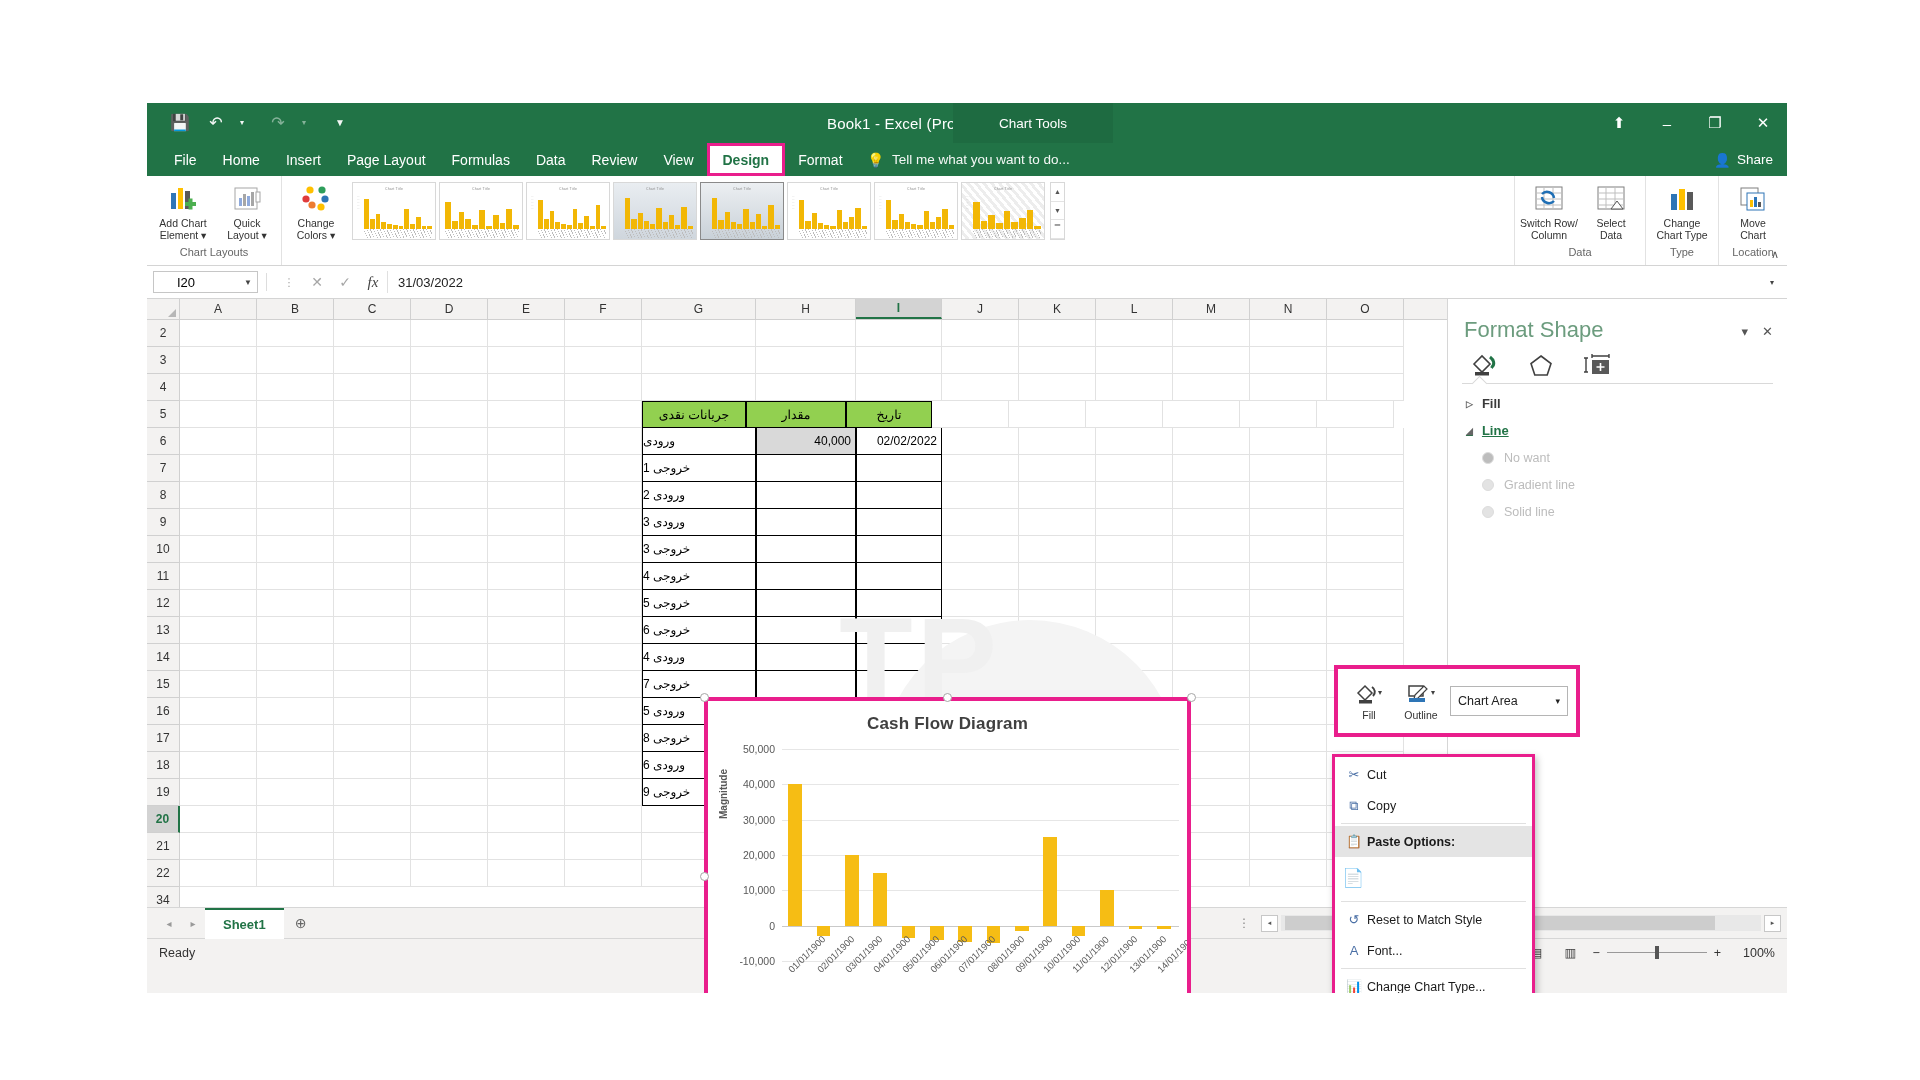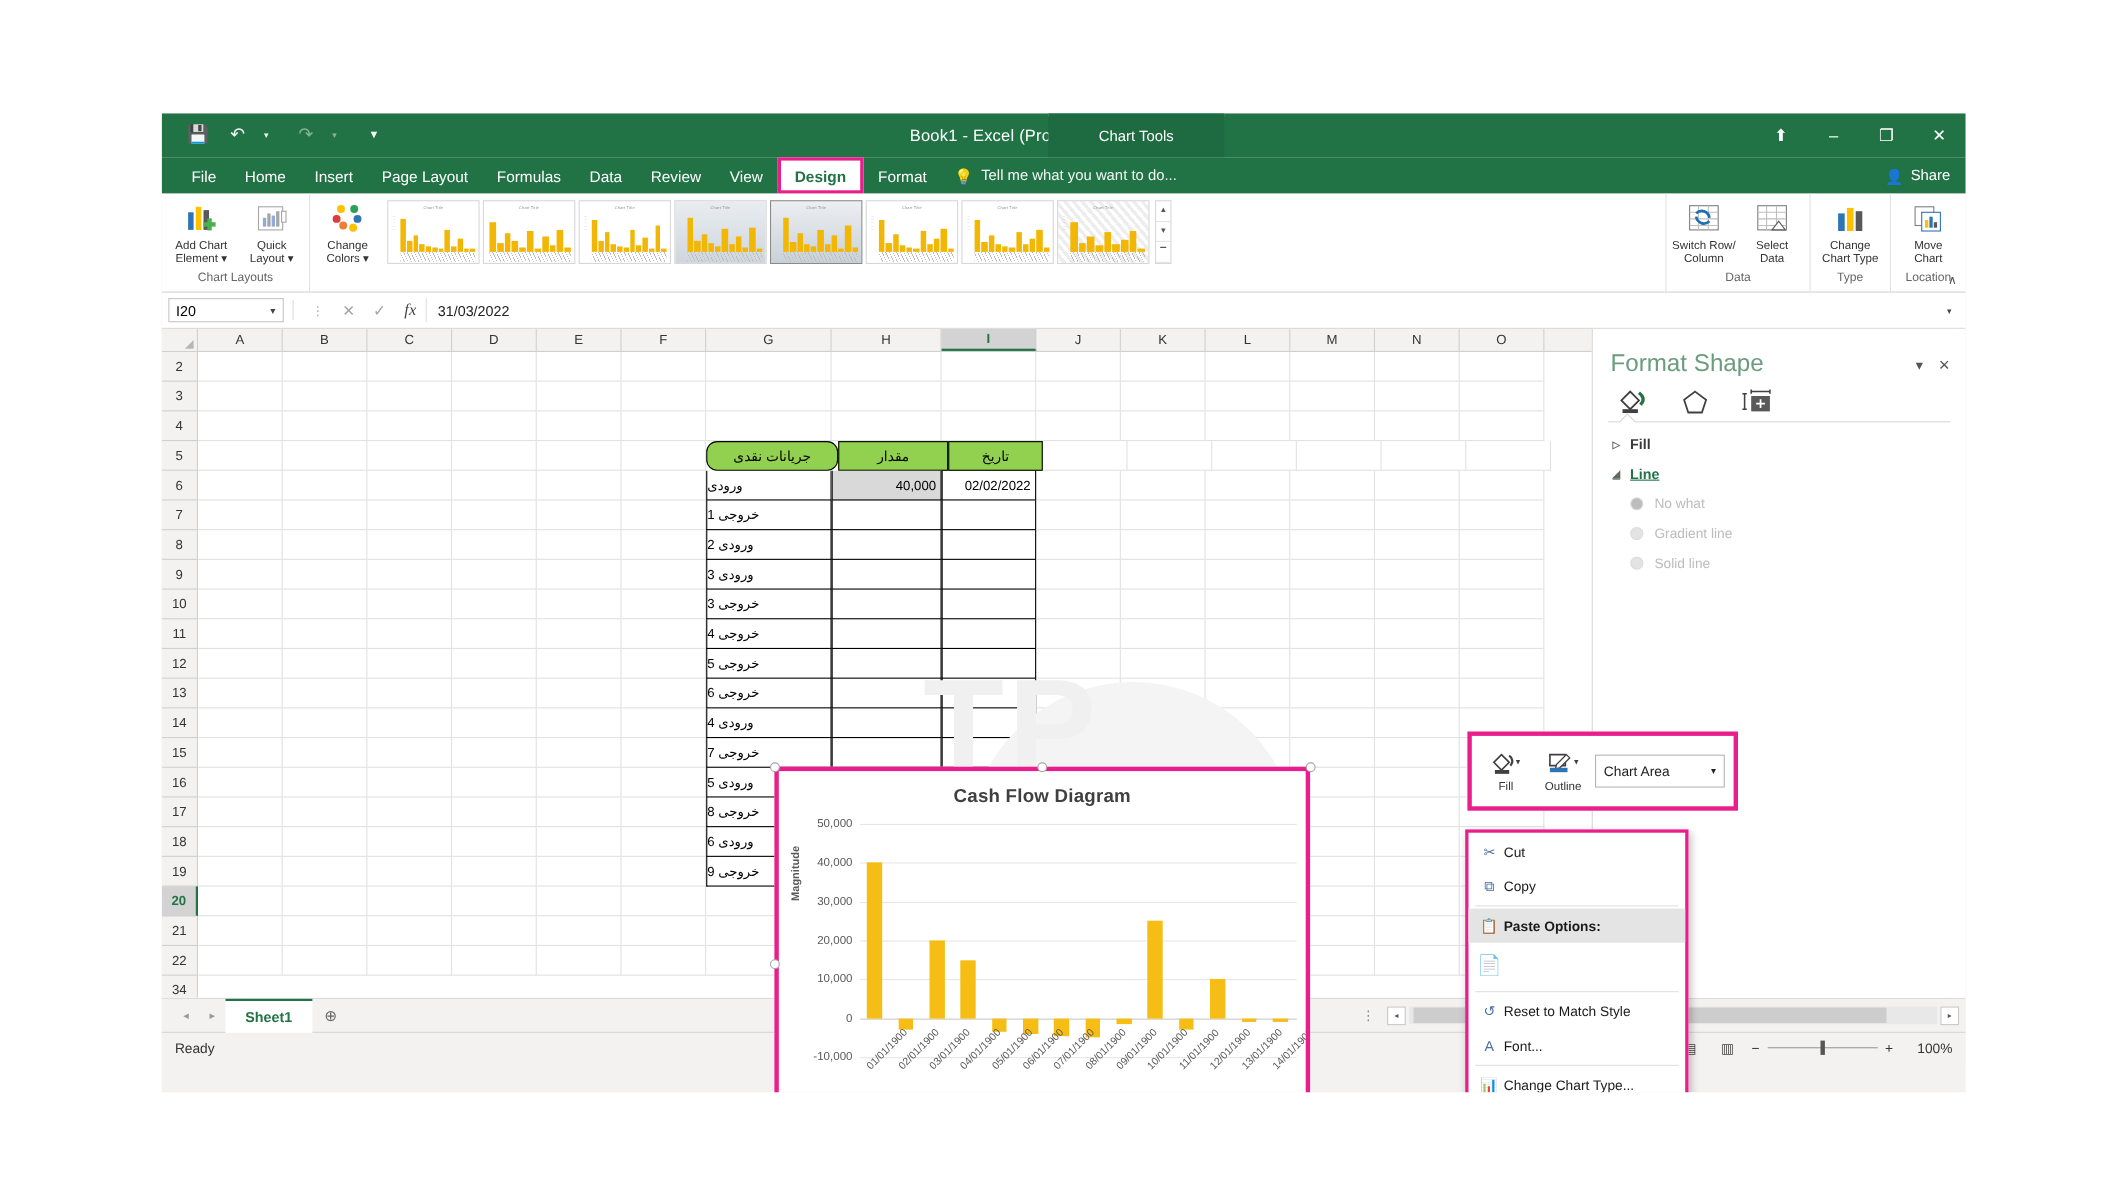--- a/index.html
+++ b/index.html
@@ -65,21 +65,21 @@
   .thumb .plot i{ display:block; flex:1; background:#f2b705; }
   .thumb .yax{ position:absolute; left:4px; bottom:10px; height:34px; width:6px;}
   .thumb .yax span{ display:block; height:3px; font-size:2.5px; color:#aaa; }
   .thumb .xax{ position:absolute; left:11px; right:3px; bottom:1px; height:9px; background:
       repeating-linear-gradient(65deg,#bdbdbd 0 .6px,transparent .6px 3px);}
   .gal-scroll{ display:flex; flex-direction:column; width:15px; height:58px; border:1px solid #d8d8d8; margin-left:2px;}
   .gal-scroll div{ flex:1; display:flex;align-items:center;justify-content:center;font-size:7px;color:#555;border-bottom:1px solid #e3e3e3;cursor:pointer;}
   .ribbon-collapse{ position:absolute; right:8px; bottom:4px; font-size:11px; color:#555; cursor:pointer;}
   
   .formulabar{ height:33px; background:#fff; border-bottom:1px solid #d4d4d4; display:flex; align-items:center; padding:0 6px;}
-  .namebox{ width:105px; height:22px; border:1px solid #c6c6c6; background:#fff; display:flex; align-items:center; padding:0 6px; font-size:13px; position:relative;}
+  .namebox{ width:105px; height:22px; border:1px solid #c6c6c6; background:#fff; display:flex; align-items:center; padding:0 23px; font-size:13px; position:relative;}
   .namebox .cv{ position:absolute; right:5px; font-size:8px; color:#444;}
   .fb-sep{ width:1px;height:18px;background:#ddd;margin:0 8px;}
   .fb-ico{ width:28px;height:22px;display:flex;align-items:center;justify-content:center;font-size:14px;color:#a6a6a6;cursor:pointer;}
   .fb-ico.fx{ font-style:italic; font-family:"Liberation Serif", serif; color:#444; font-size:15px;}
   .fb-input{ flex:1; height:22px; display:flex; align-items:center; padding-left:10px; font-size:13px; color:#222; border-left:1px solid #e0e0e0;}
   .fb-drop{ width:18px;height:22px;display:flex;align-items:center;justify-content:center;font-size:8px;color:#444;cursor:pointer;}
   
   .gridwrap{ position:relative; height:608px; background:#fff; display:flex;}
   .sheetarea{ position:relative; flex:1; overflow:hidden;}
   .colhead{ display:flex; height:21px; background:#f3f2f1; border-bottom:1px solid #d0d0d0;}
@@ -648,21 +648,21 @@
               <div class="cell" style="width: 77px;"></div>
               <div class="cell" style="width: 77px;"></div>
             </div>
             <div class="gridrow">
               <div class="cell" style="width: 77px;"></div>
               <div class="cell" style="width: 77px;"></div>
               <div class="cell" style="width: 77px;"></div>
               <div class="cell" style="width: 77px;"></div>
               <div class="cell" style="width: 77px;"></div>
               <div class="cell" style="width: 77px;"></div>
-              <div class="cell hdr" style="width: 120px; border-radius: 10px;">جریانات نقدی</div>
+              <div class="cell hdr" style="width: 104px;">جریانات نقدی</div>
               <div class="cell hdr" style="width: 100px;">مقدار</div>
               <div class="cell hdr" style="width: 86px;">تاریخ</div>
               <div class="cell" style="width: 77px;"></div>
               <div class="cell" style="width: 77px;"></div>
               <div class="cell" style="width: 77px;"></div>
               <div class="cell" style="width: 77px;"></div>
               <div class="cell" style="width: 77px;"></div>
               <div class="cell" style="width: 77px;"></div>
             </div>
             <div class="gridrow">
@@ -1001,21 +1001,21 @@
         <span class="tri">▷</span>
         <span>Fill</span>
       </div>
       <div class="fp-sec open">
         <span class="tri">◢</span>
         <span>Line</span>
       </div>
 
       <div class="fp-radio on">
         <span class="rd"></span>
-        <span>No what</span>
+        <span>No want</span>
       </div>
       <div class="fp-radio">
         <span class="rd"></span>
         <span>Gradient line</span>
       </div>
       <div class="fp-radio">
         <span class="rd"></span>
         <span>Solid line</span>
       </div>
     </div>

